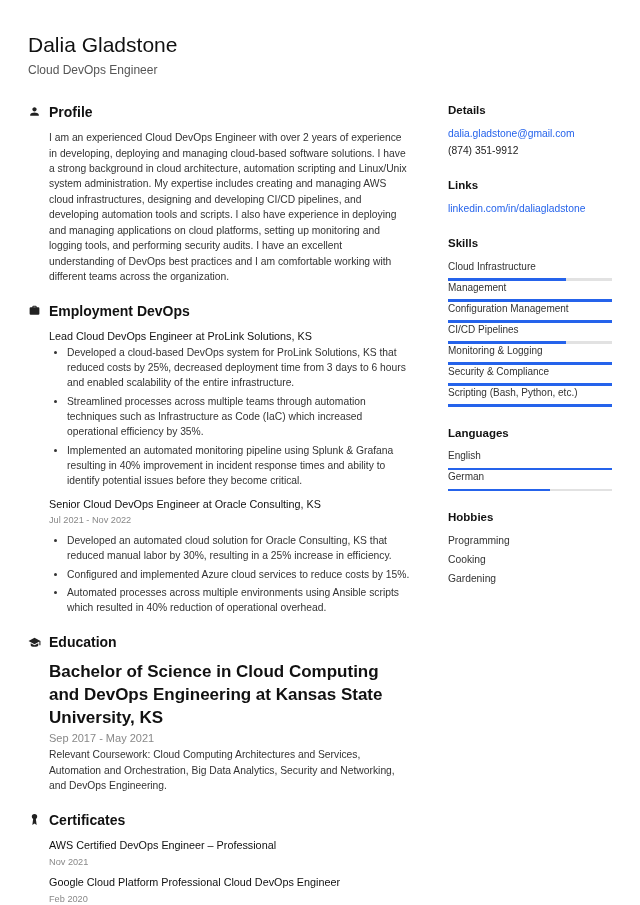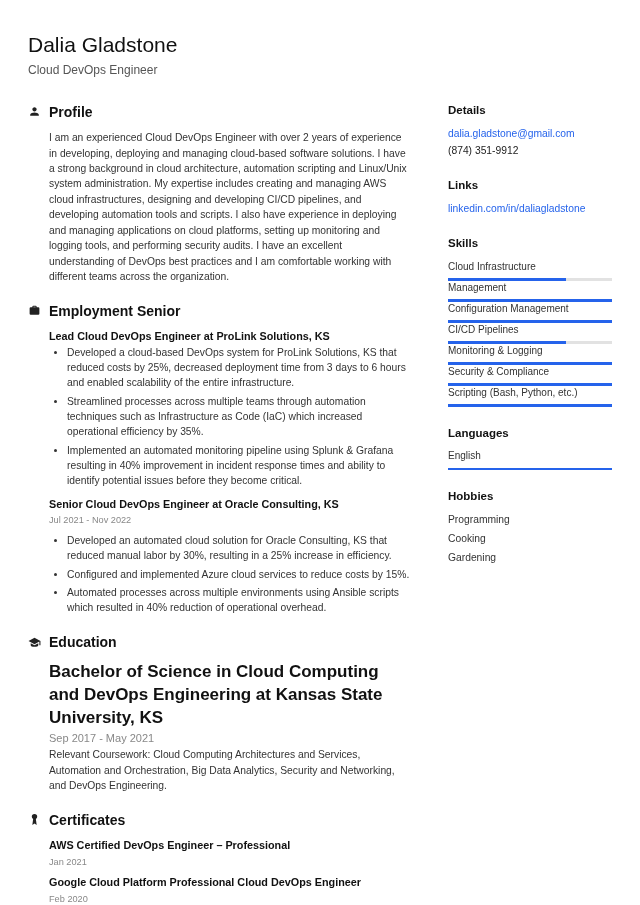--- a/index.html
+++ b/index.html
@@ -9,21 +9,21 @@
 .title{font-size:12px;color:#555}
 .columns{display:flex;gap:38px}
 .main{flex:1}
 .sidebar{width:164px}
 .section{margin-bottom:16px}
 .sec-h{display:flex;align-items:center;gap:8px;margin-bottom:8px}
 .sec-h svg{width:13px;height:13px;fill:#222}
 .sec-h h2{font-size:14px;font-weight:700;color:#111}
 .profile-text{padding-left:21px;color:#333;line-height:1.5}
 .job{padding-left:21px;margin-bottom:8px}
-.job-title{font-size:10.8px;font-weight:700;color:#111;margin-bottom:2px}
+.job-title{font-size:10.8px;font-weight:400;color:#111;margin-bottom:2px}
 .job-date{font-size:9.2px;color:#888;margin-bottom:6px}
 ul{list-style:disc;padding-left:18px}
 li{margin-bottom:4px;color:#333;line-height:1.45}
 .edu{padding-left:21px}
 .edu-title{font-size:17px;font-weight:700;color:#111;margin-bottom:2px;line-height:1.35}
 .edu-date{font-size:11px;color:#888;}
 .edu-text{color:#333;line-height:1.5}
 .cert-item{padding-left:21px;margin-bottom:6px}
 .side-h{font-size:11.5px;font-weight:700;color:#111;margin-bottom:8px}
 .side-block{margin-bottom:18px}
@@ -54,21 +54,21 @@
       <h2>Profile</h2>
     </div>
     <div class="profile-text">I am an experienced Cloud DevOps Engineer with over 2 years of experience in developing, deploying and managing cloud-based software solutions. I have a strong background in cloud architecture, automation scripting and Linux/Unix system administration. My expertise includes creating and managing AWS cloud infrastructures, designing and developing CI/CD pipelines, and developing automation tools and scripts. I also have experience in deploying and managing applications on cloud platforms, setting up monitoring and logging tools, and performing security audits. I have an excellent understanding of DevOps best practices and I am comfortable working with different teams across the organization.</div>
   </div>
 
   <div class="section">
     <div class="sec-h">
       <svg viewBox="0 0 24 24">
             <path d="M10 3h4a2 2 0 012 2v1h3a2 2 0 012 2v10a2 2 0 01-2 2H5a2 2 0 01-2-2V8a2 2 0 012-2h3V5a2 2 0 012-2zm0 3h4V5h-4v1z"></path>
           </svg>
-      <h2>Employment Senior</h2>
+      <h2>Employment DevOps</h2>
     </div>
     <div id="jobs">
           <div class="job">
             <div class="job-title">Lead Cloud DevOps Engineer at ProLink Solutions, KS</div>
             <ul>
               <li>Developed a cloud-based DevOps system for ProLink Solutions, KS that reduced costs by 25%, decreased deployment time from 3 days to 6 hours and enabled scalability of the entire infrastructure.</li>
               <li>Streamlined processes across multiple teams through automation techniques such as Infrastructure as Code (IaC) which increased operational efficiency by 35%.</li>
               <li>Implemented an automated monitoring pipeline using Splunk &amp; Grafana resulting in 40% improvement in incident response times and ability to identify potential issues before they become critical.</li>
             </ul>
           </div>
@@ -101,21 +101,21 @@
   <div class="section">
     <div class="sec-h">
       <svg viewBox="0 0 24 24">
             <path d="M12 2a5 5 0 015 5 5 5 0 01-2.5 4.3L16 22l-4-2.5L8 22l1.5-10.7A5 5 0 017 7a5 5 0 015-5z"></path>
           </svg>
       <h2>Certificates</h2>
     </div>
     <div id="certs">
           <div class="cert-item">
             <div class="job-title">AWS Certified DevOps Engineer – Professional</div>
-            <div class="job-date">Jan 2021</div>
+            <div class="job-date">Nov 2021</div>
           </div>
           <div class="cert-item">
             <div class="job-title">Google Cloud Platform Professional Cloud DevOps Engineer</div>
             <div class="job-date">Feb 2020</div>
           </div>
         </div>
   </div>
 
 </div>
 
@@ -176,20 +176,26 @@
           </div>
         </div>
   </div>
   <div class="side-block">
     <div class="side-h">Languages</div>
     <div id="langs">
           <div class="skill">
             <div class="skill-name">English</div>
             <div class="bar">
               <div class="bar-fill" style="width:100%"></div>
+            </div>
+          </div>
+          <div class="skill">
+            <div class="skill-name">German</div>
+            <div class="bar">
+              <div class="bar-fill" style="width:62%"></div>
             </div>
           </div>
         </div>
   </div>
   <div class="side-block">
     <div class="side-h">Hobbies</div>
     <div id="hobbies">
           <div class="hobby">Programming</div>
           <div class="hobby">Cooking</div>
           <div class="hobby">Gardening</div>

